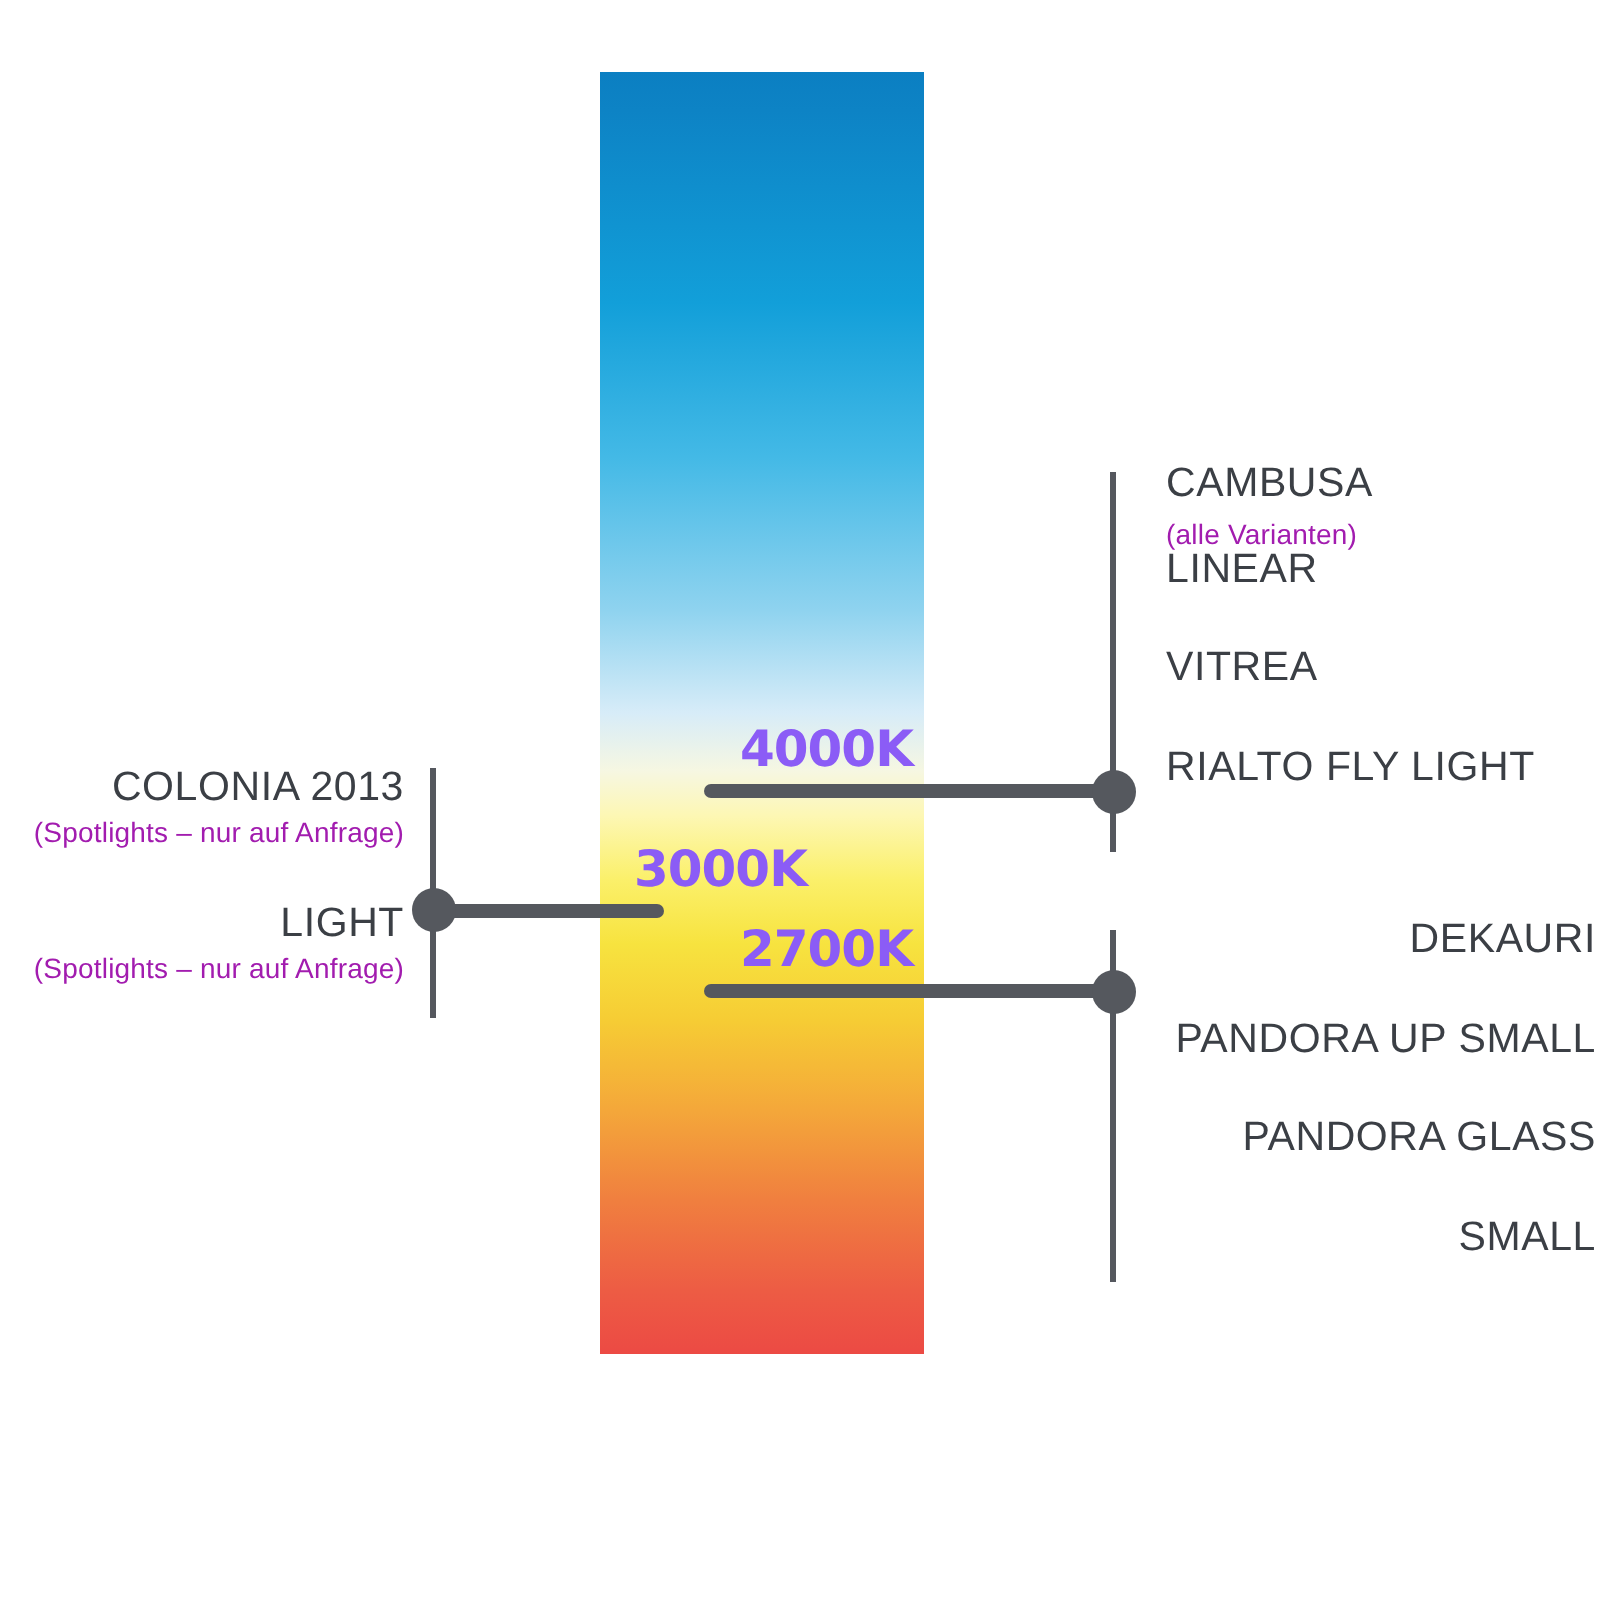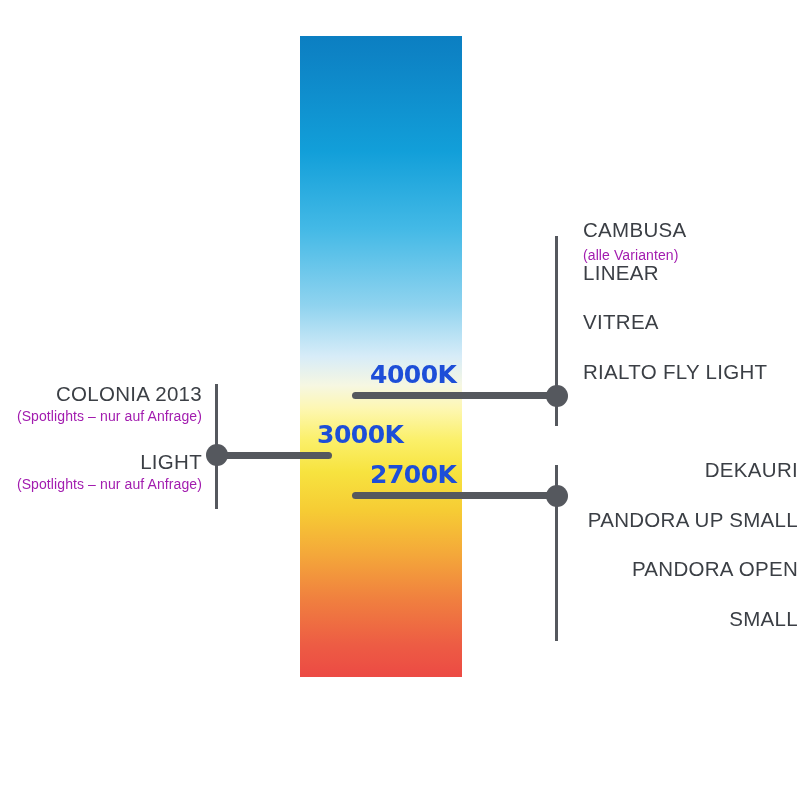--- a/index.html
+++ b/index.html
@@ -81,34 +81,34 @@
   .dot-right1 { left: 546px; top: 385px; }
   .dot-right2 { left: 546px; top: 485px; }
 
   
   .kelvin-label {
     position: absolute;
     font-family: "DejaVu Sans", sans-serif;
     font-weight: bold;
     font-size: 25px;
     letter-spacing: -0.5px;
-    color: #1d4ed8;
+    color: #8b5cf6;
     white-space: nowrap;
   }
   .k-4000 { left: 370px; top: 360px; }
   .k-3000 { left: 317px; top: 420px; }
   .k-2700 { left: 370px; top: 460px; }
 
   
   .group-right {
     position: absolute;
     left: 583px;
     width: 215px;
   }
-  .group-right-1 { top: 220px; }
+  .group-right-1 { top: 232px; }
   .group-right-2 { top: 460px; text-align: right; }
 
   .product {
     font-family: "Liberation Sans", sans-serif;
     font-size: 20.5px;
     letter-spacing: 0.3px;
     color: #3b3f45;
     line-height: 1.0;
     white-space: nowrap;
   }
@@ -164,21 +164,21 @@
     <div class="product">CAMBUSA</div>
     <div class="product-note">(alle Varianten)</div>
     <div class="product">LINEAR</div>
     <div class="product">VITREA</div>
     <div class="product">RIALTO FLY LIGHT</div>
   </div>
 
   <div class="group-right group-right-2">
     <div class="product">DEKAURI</div>
     <div class="product">PANDORA UP SMALL</div>
-    <div class="product">PANDORA OPEN</div>
+    <div class="product">PANDORA GLASS</div>
     <div class="product">SMALL</div>
   </div>
 
   <div class="group-left group-left-1">
     <div class="product">COLONIA 2013</div>
     <div class="product-note">(Spotlights – nur auf Anfrage)</div>
   </div>
 
   <div class="group-left group-left-2">
     <div class="product">LIGHT</div>

